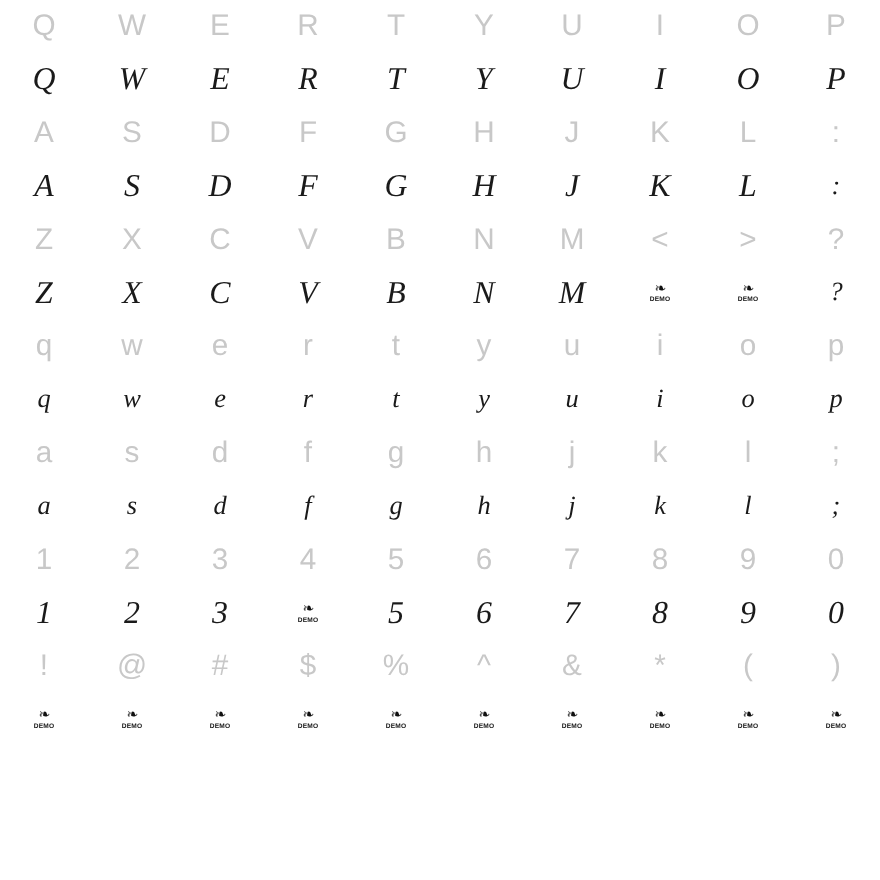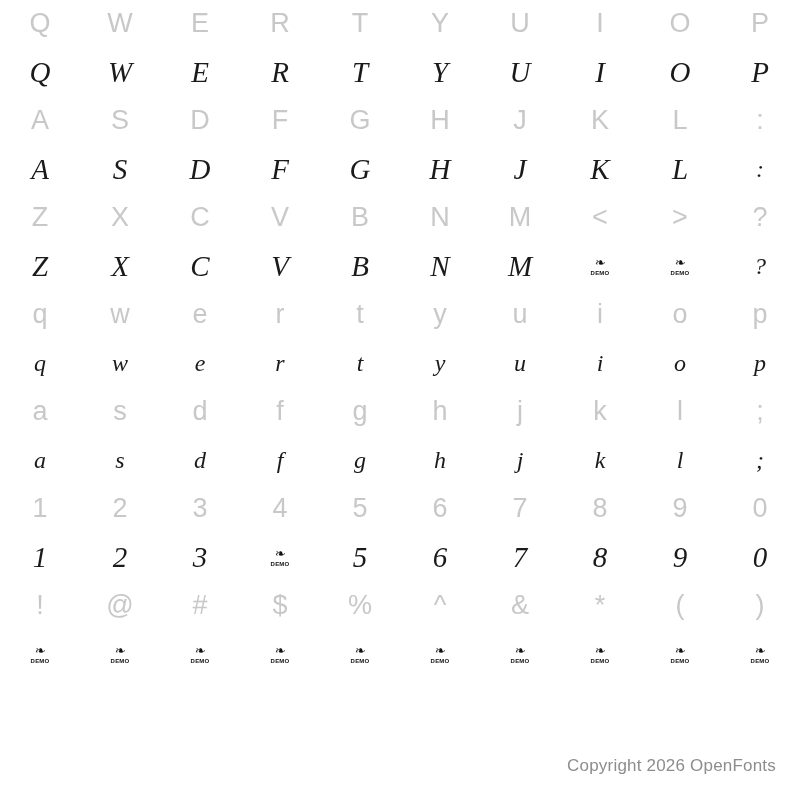--- a/index.html
+++ b/index.html
@@ -333,14 +333,13 @@
           </span>
         </div>
         <div class="cell">
           <span class="demo">
             <span class="petals">❧</span>
             <span class="word">DEMO</span>
           </span>
         </div>
       </div>
     </div>
-  <div class="copyright">Copyright 2026 OpenFonts</div>
 </div>
 
 </body></html>

